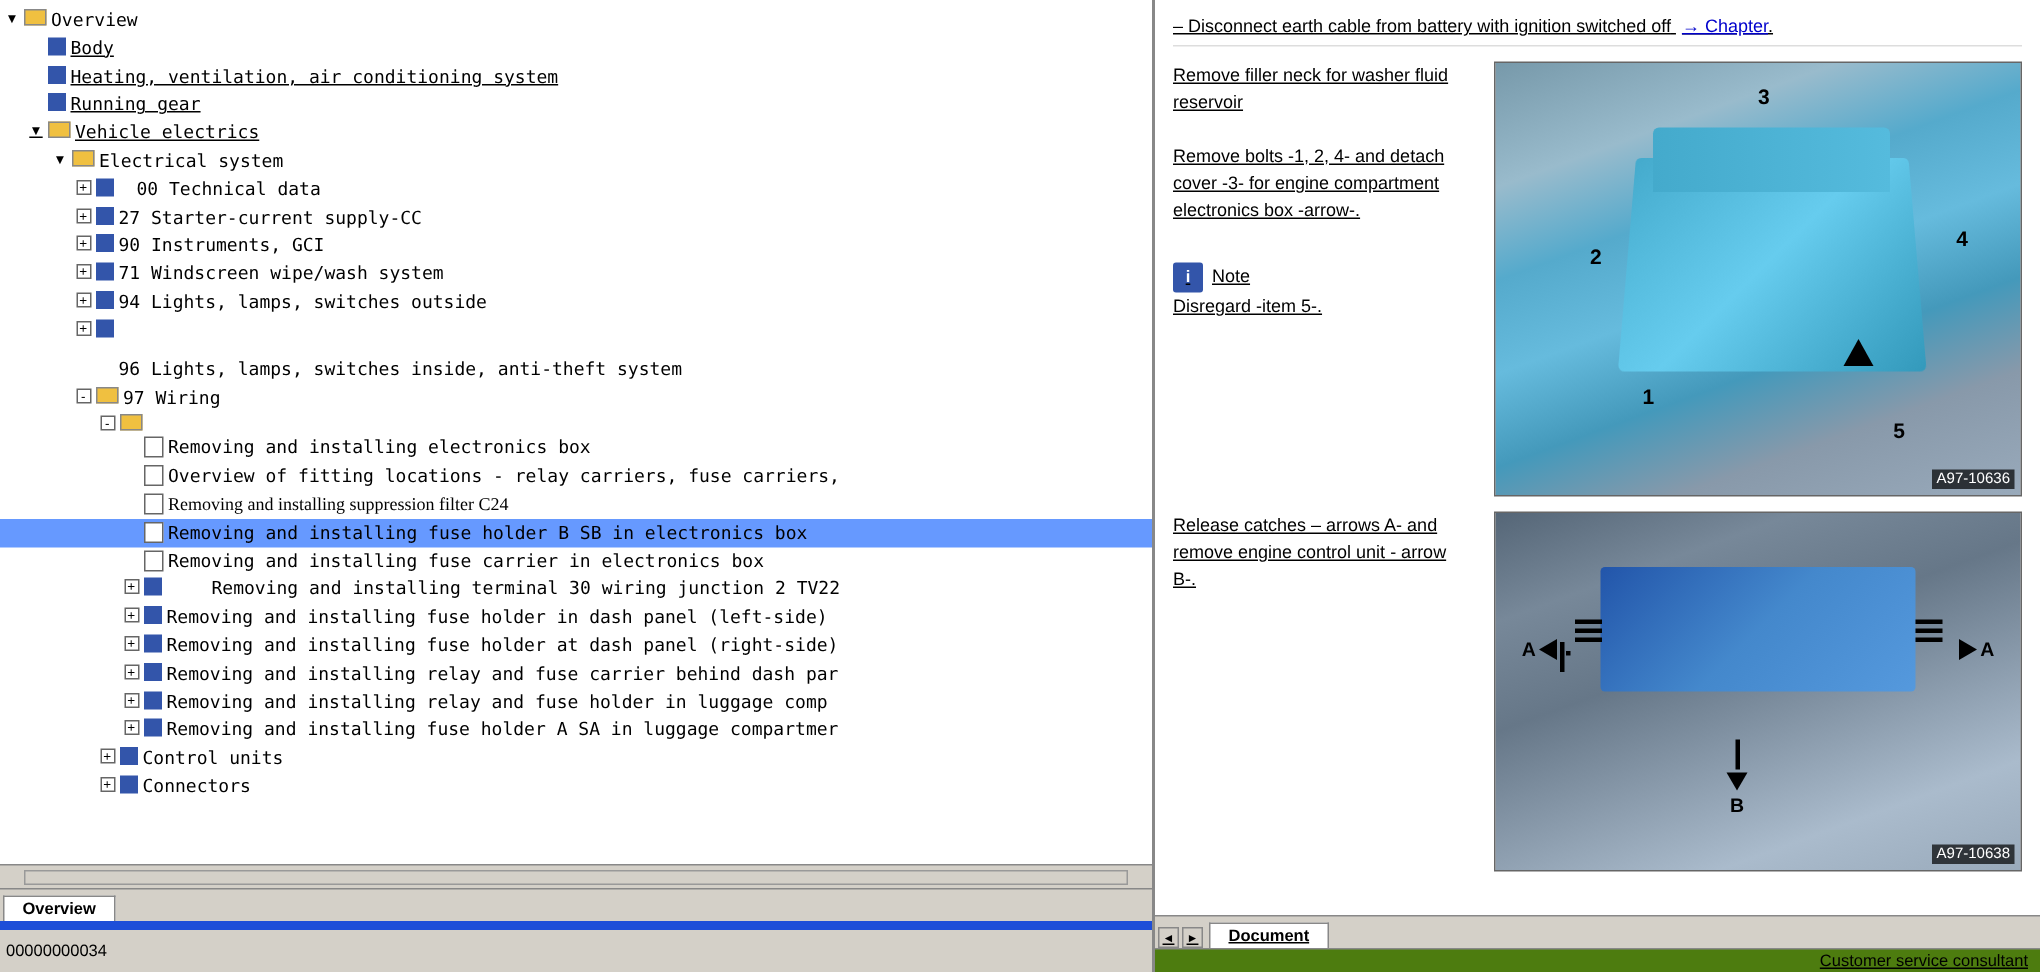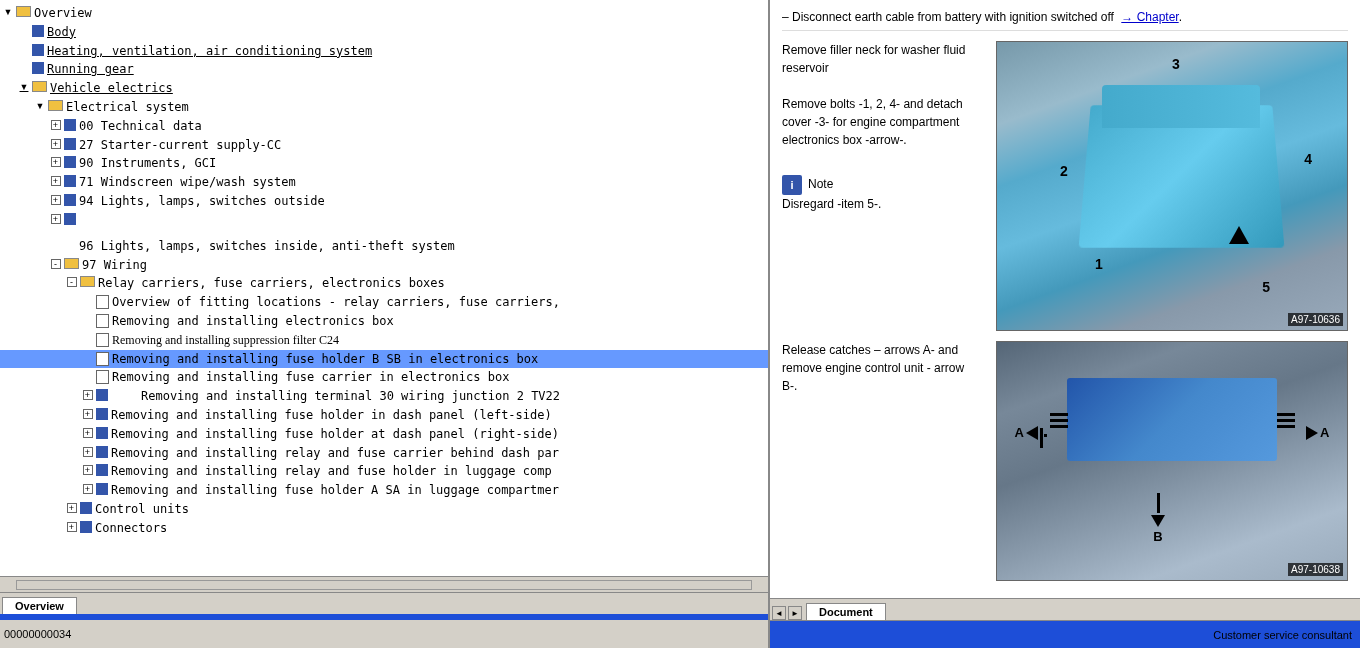--- a/index.html
+++ b/index.html
@@ -100,20 +100,21 @@
       font-size: 11px;
     }
     
     
     .right-panel { 
       flex: 1; 
       background: white; 
       display: flex; 
       flex-direction: column;
       overflow: hidden;
+      text-decoration: underline;
     }
     
     .right-content { 
       flex: 1; 
       overflow-y: auto; 
       padding: 8px 12px;
       display: flex;
       flex-direction: column;
       gap: 10px;
     }
@@ -154,22 +155,22 @@
     .right-tabs { 
       height: 22px; 
       background: #d4d0c8; 
       display: flex; 
       align-items: flex-end;
       border-top: 1px solid #888;
       padding: 0 2px;
     }
     
     .right-statusbar {
-      height: 28px;
-      background: #1d4ed8;
+      height: 16px;
+      background: #4d7c0f;
       border-top: 1px solid #888;
       display: flex;
       align-items: center;
       justify-content: flex-end;
       padding: 0 8px;
       font-size: 11px;
     }
 
     
     .tree-container::-webkit-scrollbar { width: 16px; }
@@ -254,21 +255,21 @@
           <div class="tree-item indent-2">
             <span class="expand-icon">▼</span>
             <span style="display:inline-block;width:15px;height:11px;background:#f0c040;border:1px solid #888;margin-right:3px;margin-top:1px;flex-shrink:0;"></span>
             <span class="item-text" style="font-family:monospace;font-size:12px;">Electrical system</span>
           </div>
           <div class="tree-item indent-3">
             <span class="expand-icon">
               <span class="plus-box">+</span>
             </span>
             <span class="blue-square"></span>
-            <span class="item-text" style="font-family:monospace;font-size:12px;">00 Technical data</span>
+            <span class="item-text" style="font-family:monospace;font-size:12px;margin-left:12px;">00 Technical data</span>
           </div>
           <div class="tree-item indent-3">
             <span class="expand-icon">
               <span class="plus-box">+</span>
             </span>
             <span class="blue-square"></span>
             <span class="item-text" style="font-family:monospace;font-size:12px;">27 Starter-current supply-CC</span>
           </div>
           <div class="tree-item indent-3">
             <span class="expand-icon">
@@ -303,31 +304,30 @@
               <span class="plus-box">-</span>
             </span>
             <span style="display:inline-block;width:15px;height:11px;background:#f0c040;border:1px solid #888;margin-right:3px;margin-top:1px;flex-shrink:0;"></span>
             <span class="item-text" style="font-family:monospace;font-size:12px;">97 Wiring</span>
           </div>
           <div class="tree-item indent-4">
             <span class="expand-icon">
               <span class="plus-box">-</span>
             </span>
             <span style="display:inline-block;width:15px;height:11px;background:#f0c040;border:1px solid #888;margin-right:3px;margin-top:1px;flex-shrink:0;"></span>
-            <span class="item-text" style="font-family:monospace;font-size:12px;">Relay carriers, fuse carriers, electronics boxes</span>
+          </div>
+          <div class="tree-item indent-5">
+            <span class="expand-icon"></span>
+            <span style="display:inline-block;width:13px;height:14px;background:white;border:1px solid #666;margin-right:3px;margin-top:1px;flex-shrink:0;"></span>
+            <span class="item-text" style="font-family:monospace;font-size:12px;">Removing and installing electronics box</span>
           </div>
           <div class="tree-item indent-5">
             <span class="expand-icon"></span>
             <span style="display:inline-block;width:13px;height:14px;background:white;border:1px solid #666;margin-right:3px;margin-top:1px;flex-shrink:0;"></span>
             <span class="item-text" style="font-family:monospace;font-size:12px;">Overview of fitting locations - relay carriers, fuse carriers,</span>
-          </div>
-          <div class="tree-item indent-5">
-            <span class="expand-icon"></span>
-            <span style="display:inline-block;width:13px;height:14px;background:white;border:1px solid #666;margin-right:3px;margin-top:1px;flex-shrink:0;"></span>
-            <span class="item-text" style="font-family:monospace;font-size:12px;">Removing and installing electronics box</span>
           </div>
           <div class="tree-item indent-5">
             <span class="expand-icon"></span>
             <span style="display:inline-block;width:13px;height:14px;background:white;border:1px solid #666;margin-right:3px;margin-top:1px;flex-shrink:0;"></span>
             <span class="item-text" style="font-family:Liberation Serif, serif;font-size:12px;">Removing and installing suppression filter C24</span>
           </div>
           <div class="tree-item indent-5 highlight-row">
             <span class="expand-icon"></span>
             <span style="display:inline-block;width:13px;height:14px;background:white;border:1px solid #666;margin-right:3px;margin-top:1px;flex-shrink:0;"></span>
             <span class="item-text" style="font-family:monospace;font-size:12px;">Removing and installing fuse holder B SB in electronics box</span>

